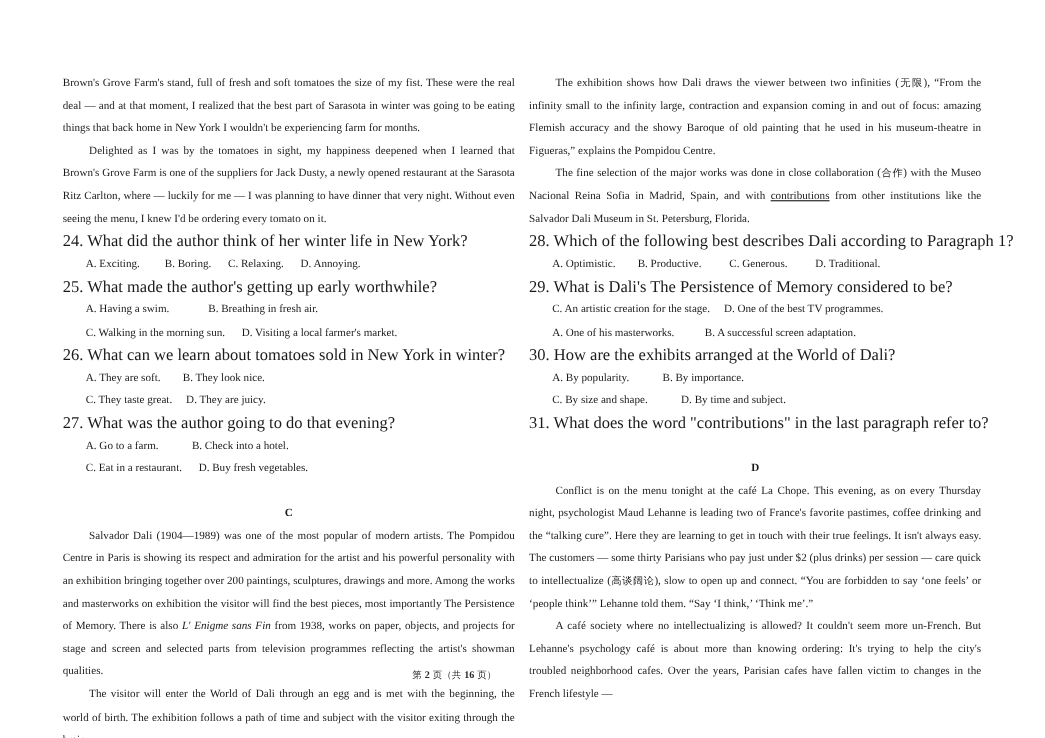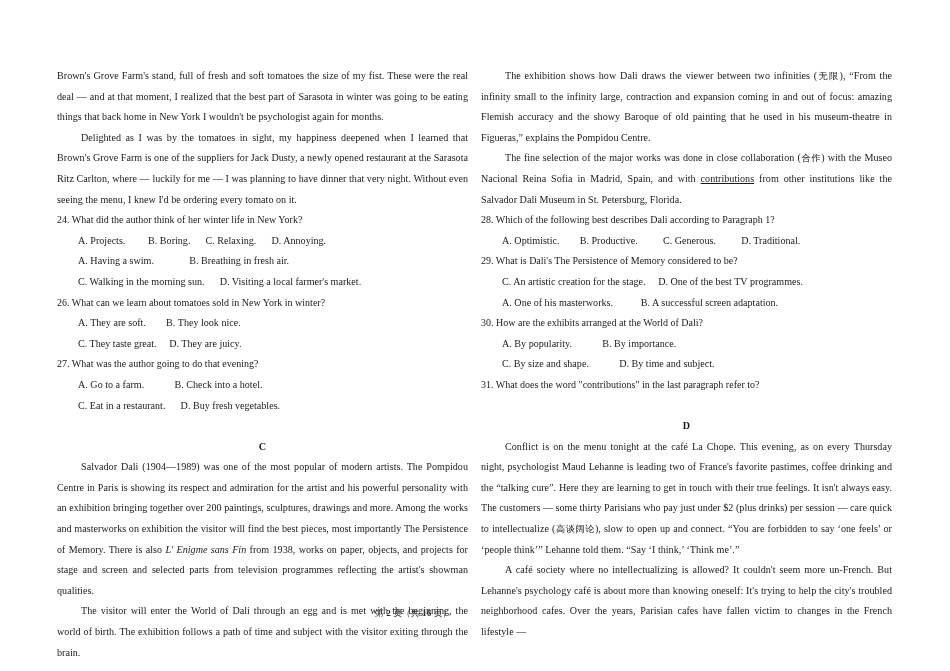--- a/index.html
+++ b/index.html
@@ -52,21 +52,21 @@
   .section-letter {
     font-size: 10.1px;
     line-height: 20.6px;
     font-weight: bold;
     text-align: center;
     margin: 0;
   }
   .spacer-line { height: 20.6px; }
 
   .q {
-    font-size: 10px;
+    font-size: 15px;
     line-height: 20.6px;
     margin: 0;
     text-indent: 0;
     white-space: pre;
   }
   .q-opts {
     font-size: 10.1px;
     line-height: 20.6px;
     margin: 0;
     padding-left: 21px;
@@ -95,27 +95,28 @@
 </style>
 </head>
 <body>
 
 <div class="page">
 
   <div class="columns">
 
     <div class="col col-left">
 
-      <p class="para noindent"><span>Brown's Grove Farm's stand, full of fresh and soft tomatoes the size of my fist. These were the real deal</span> <span>— and at that moment, I realized that the best part of Sarasota in winter was going to be eating things that</span> <span>back home in New York I wouldn't be psychologist again for months.</span></p>
+      <p class="para noindent"><span>Brown's Grove Farm's stand, full of fresh and soft tomatoes the size of my fist. These were the real deal</span> <span>— and at that moment, I realized that the best part of Sarasota in winter was going to be eating things that</span> <span>back home in New York I wouldn't be experiencing farm for months.</span></p>
 
       <p class="para"><span>Delighted as I was by the tomatoes in sight, my happiness deepened when I learned that Brown's</span> <span>Grove Farm is one of the suppliers for Jack Dusty, a newly opened restaurant at the Sarasota Ritz Carlton,</span> <span>where — luckily for me — I was planning to have dinner that very night. Without even seeing the menu, I</span> <span>knew I'd be ordering every tomato on it.</span></p>
 
       <p class="q">24. What did the author think of her winter life in New York?</p>
-      <p class="q-opts">A. Projects.         B. Boring.      C. Relaxing.      D. Annoying.</p>
+      <p class="q-opts">A. Exciting.         B. Boring.      C. Relaxing.      D. Annoying.</p>
 
+      <p class="q">25. What made the author's getting up early worthwhile?</p>
       <p class="q-opts">A. Having a swim.              B. Breathing in fresh air.</p>
       <p class="q-opts">C. Walking in the morning sun.      D. Visiting a local farmer's market.</p>
 
       <p class="q">26. What can we learn about tomatoes sold in New York in winter?</p>
       <p class="q-opts">A. They are soft.        B. They look nice.</p>
       <p class="q-opts">C. They taste great.     D. They are juicy.</p>
 
       <p class="q">27. What was the author going to do that evening?</p>
       <p class="q-opts">A. Go to a farm.            B. Check into a hotel.</p>
       <p class="q-opts">C. Eat in a restaurant.      D. Buy fresh vegetables.</p>
@@ -148,21 +149,21 @@
       <p class="q-opts">C. By size and shape.            D. By time and subject.</p>
 
       <p class="q">31. What does the word "contributions" in the last paragraph refer to?</p>
 
       <div class="spacer-line"></div>
 
       <p class="section-letter">D</p>
 
       <p class="para just-all"><span>Conflict is on the menu tonight at the café La Chope. This evening, as on every Thursday night, psychologist Maud Lehanne is leading two of France's favorite pastimes, coffee drinking and the “talking cure”. Here they are learning to get in touch with their true feelings. It isn't always easy. The customers — some thirty Parisians who pay just under $2 (plus drinks) per session — care quick to intellectualize (</span><span class="cjk">高谈阔论</span><span>), slow to open up and connect. “You are forbidden to say ‘one feels’ or ‘people think’” Lehanne told them. “Say ‘I think,’ ‘Think me’.”</span></p>
 
-      <p class="para just-all">A café society where no intellectualizing is allowed? It couldn't seem more un-French. But Lehanne's psychology café is about more than knowing oneself: It's trying to help the city's troubled neighborhood cafes. Over the years, Parisian cafes have fallen victim to changes in the French lifestyle —</p>
+      <p class="para just-all">A café society where no intellectualizing is allowed? It couldn't seem more un-French. But Lehanne's psychology café is about more than knowing ordering: It's trying to help the city's troubled neighborhood cafes. Over the years, Parisian cafes have fallen victim to changes in the French lifestyle —</p>
 
     </div>
   </div>
 
   <div class="footer">
     <span>第</span>
     <b>2</b>
     <span>页（共</span>
     <b>16</b>
     <span>页）</span>

